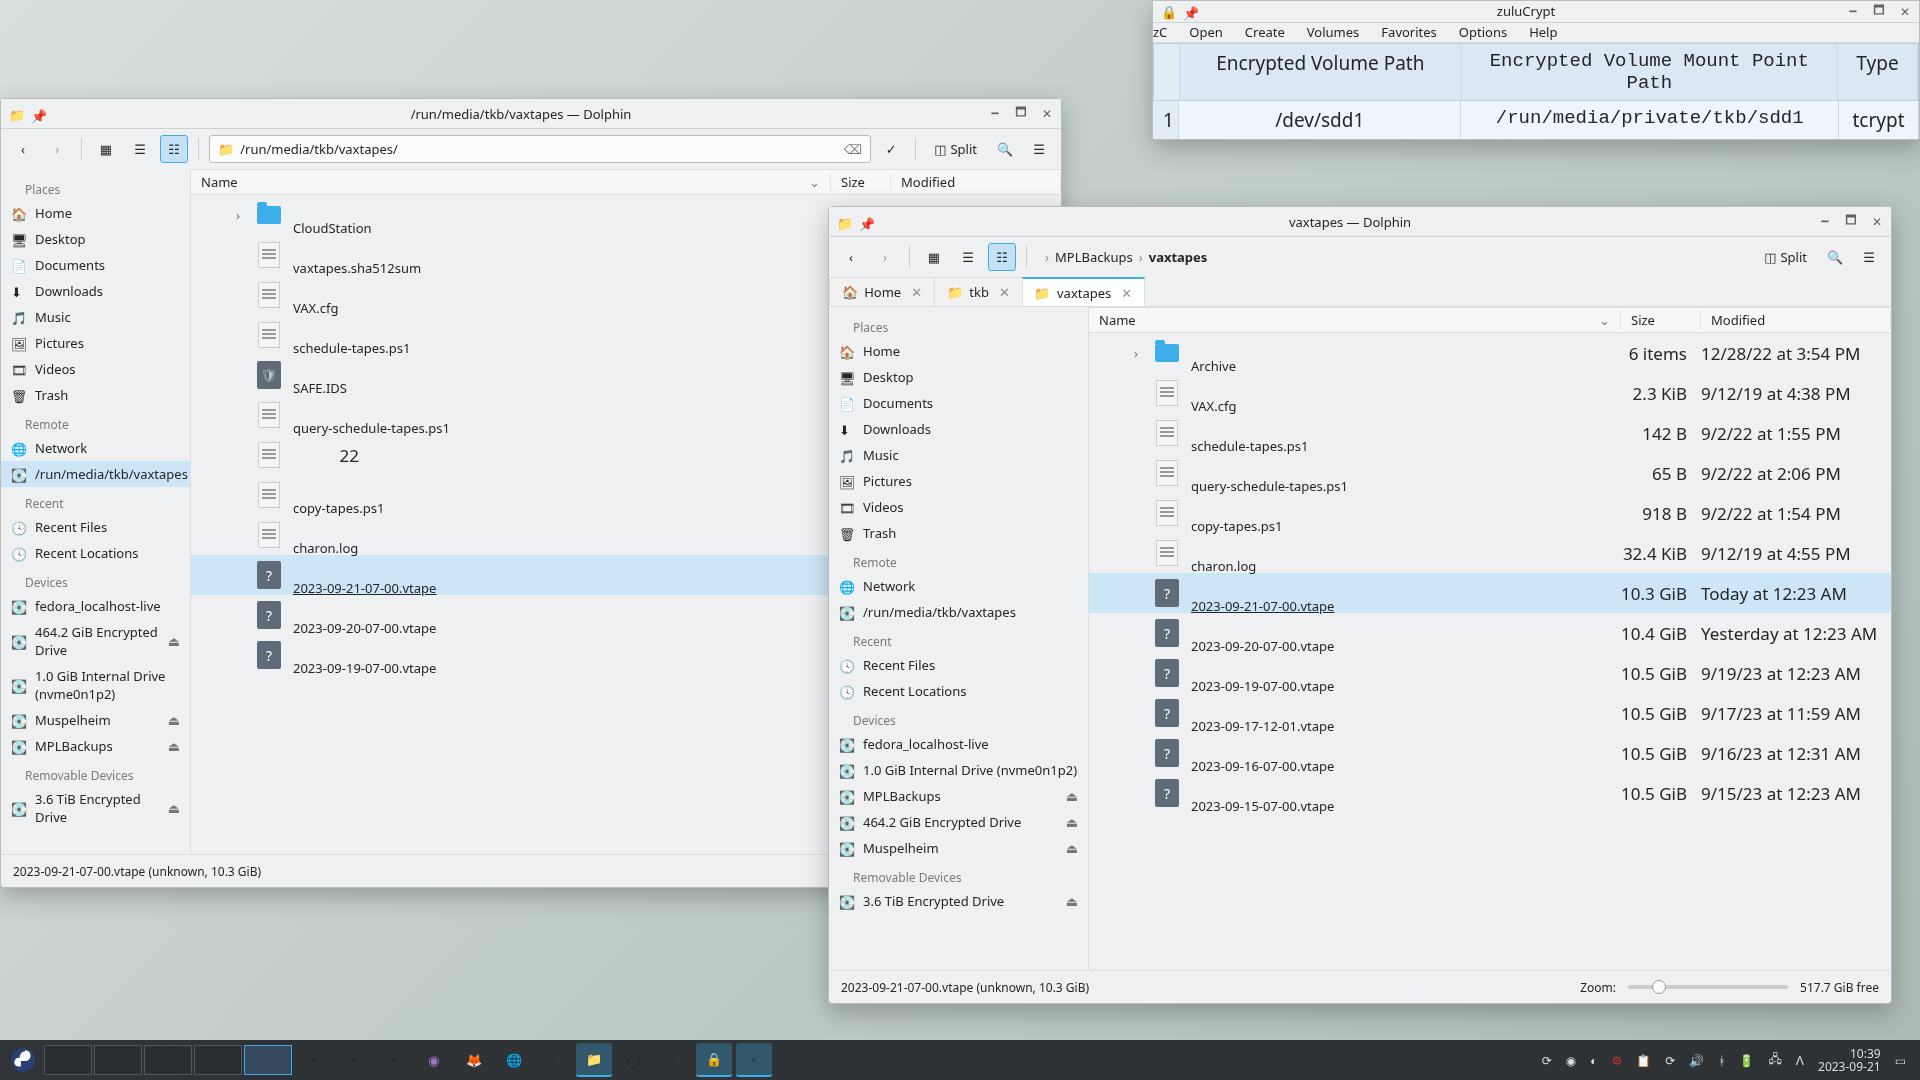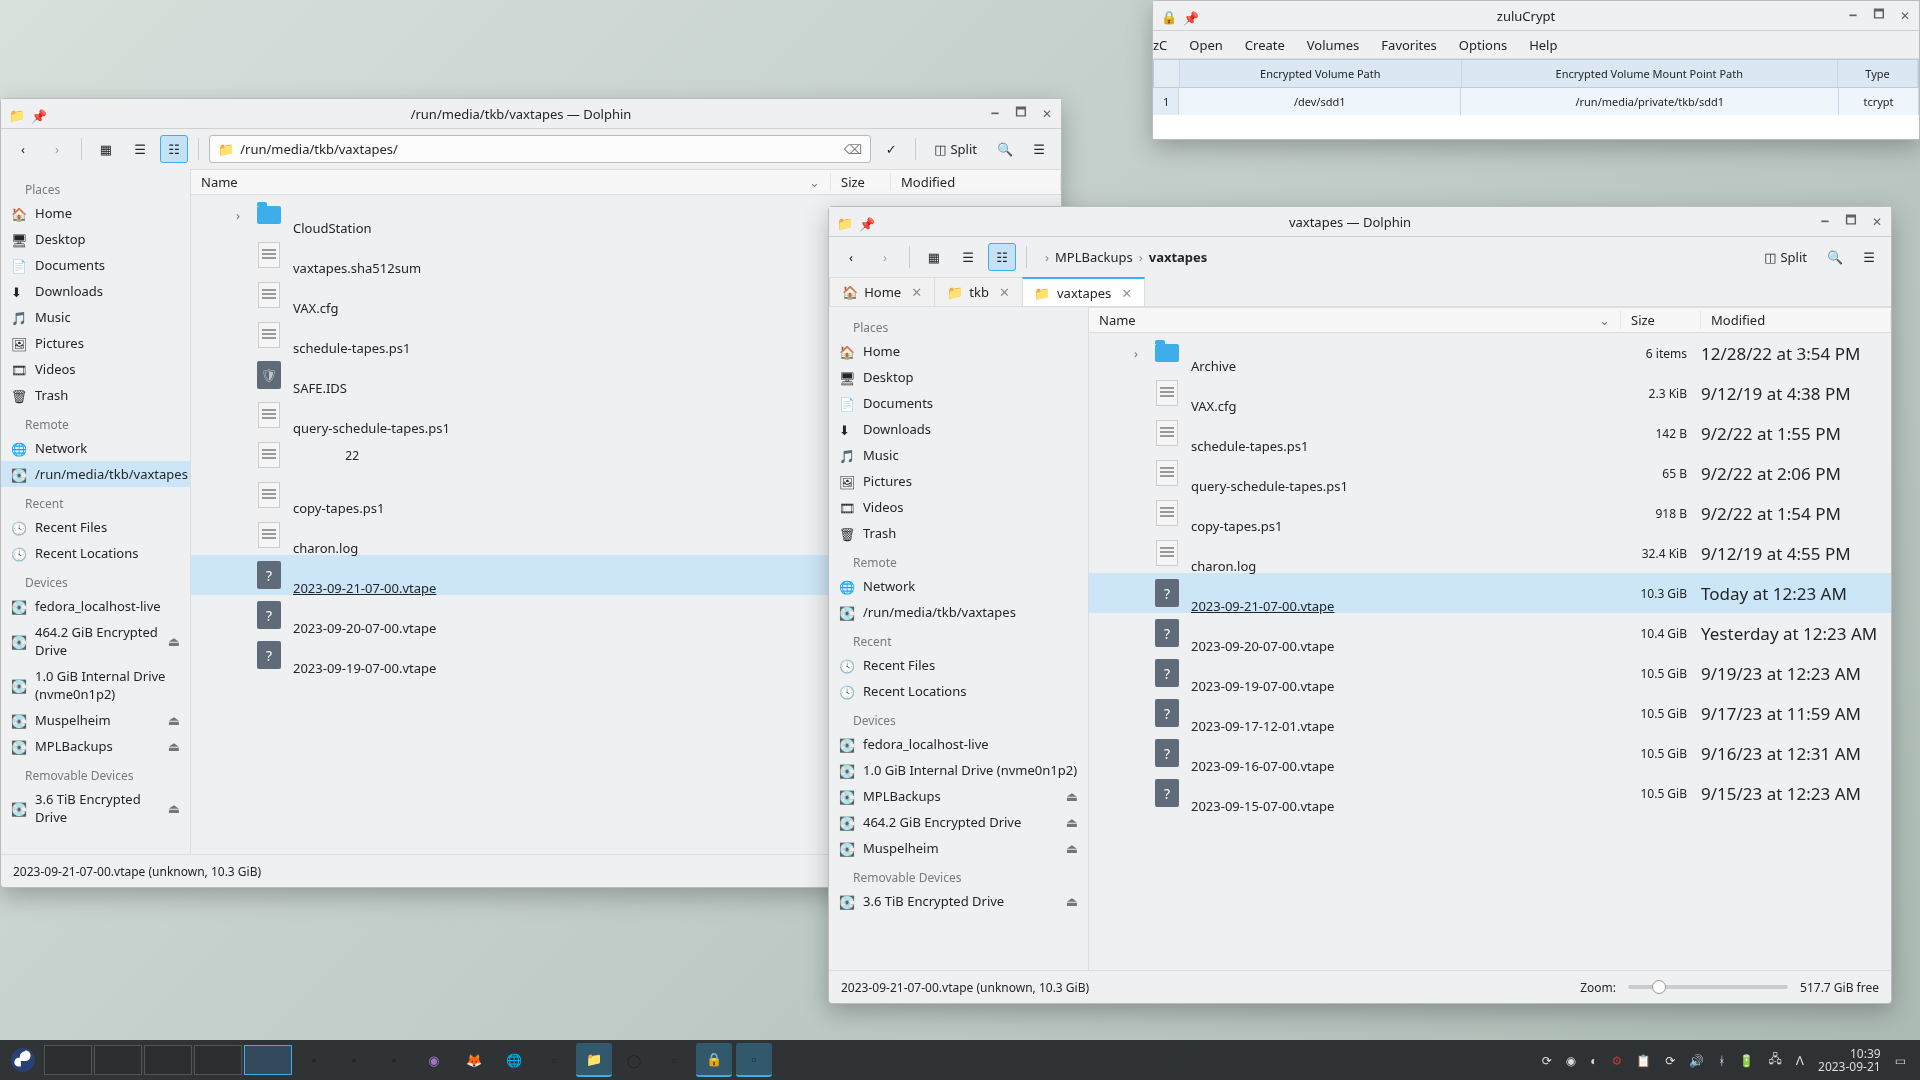--- a/index.html
+++ b/index.html
@@ -37,21 +37,21 @@
 .sb-item.sel { background:#cde6f7; }
 .sb-item .eject { margin-left:auto; opacity:.6; }
 .sb-ico { width:16px; height:16px; display:inline-block; }
 
 
 .filelist { flex:1; overflow:auto; }
 .row { display:flex; align-items:center; height:40px; padding-left:40px; }
 .row .expander { width:14px; text-align:center; opacity:.6; }
 .row .fico { width:28px; height:28px; margin:0 10px; display:flex; align-items:center; justify-content:center; }
 .row .fname { flex:1; font-size:13px;margin-top:26px; }
-.row .fsize { width:80px; text-align:right; padding-right:14px; font-size:12px; }
+.row .fsize { width:80px; text-align:right; padding-right:14px; font-size:17px; }
 .row .fmod { width:190px; font-size:17px; }
 .row.sel { background:#cde6f7; }
 .row.sel .fname { text-decoration:underline; }
 
 .statusbar { height:28px; border-top:1px solid #ddd; display:flex; align-items:center; padding:16px 12px; font-size:12px; gap:12px; }
 .statusbar .spacer { flex:1; }
 .slider { width:160px; height:4px; background:#ccc; border-radius:2px; position:relative; }
 .slider .knob { position:absolute; top:-5px; width:14px; height:14px; border-radius:50%; background:#fcfcfc; border:1px solid #999; }
 
 
@@ -64,25 +64,25 @@
 .crumbs { flex:1; display:flex; align-items:center; gap:6px; padding:0 8px; font-size:13px; }
 .crumb { cursor:pointer; }
 .crumb.last { font-weight:bold; }
 .crumbs .sep2 { opacity:.5; }
 
 
 .zc-menu { height:28px; display:flex; align-items:center; gap:22px; padding:0 0; font-size:13px; border-bottom:1px solid #ddd; }
 .zc-menu span { cursor:pointer; }
 .zc-table { flex:1; background:#fff; }
 .zc-head { display:flex; background:#dbe8f3; border:1px solid #bcd; }
-.zc-head > div, .zc-row > div { padding:6px 10px; border-right:1px solid #c8d8e6; text-align:center; font-size:11px; }
+.zc-head > div, .zc-row > div { padding:6px 10px; border-right:1px solid #c8d8e6; text-align:center; font-size:19px; }
 .zc-row { display:flex; background:#eef5fb; }
 .zc-c0 { width:26px; background:#e2ecf5; }
 .zc-c1 { flex:1.1; }
-.zc-c2 { flex:1.5; }
+.zc-c2 { flex:1.5;font-family:Liberation Mono, monospace; }
 .zc-c3 { width:80px; }
 
 
 .taskbar { position:absolute; left:0; right:0; bottom:0; height:40px; background:rgba(35,38,41,.92); display:flex; align-items:center; padding:0 6px; gap:4px; }
 .taskbar .start { width:34px; height:34px; display:flex; align-items:center; justify-content:center; }
 .pagers { display:flex; gap:2px; }
 .pager { width:48px; height:30px; border:1px solid #555; background:#2b2e31; position:relative; }
 .pager.active { border-color:#3daee9; background:#34495e; }
 .task { width:36px; height:34px; display:flex; align-items:center; justify-content:center; border-radius:3px; }
 .task.active { background:rgba(61,174,233,.3); border-bottom:2px solid #3daee9; }

